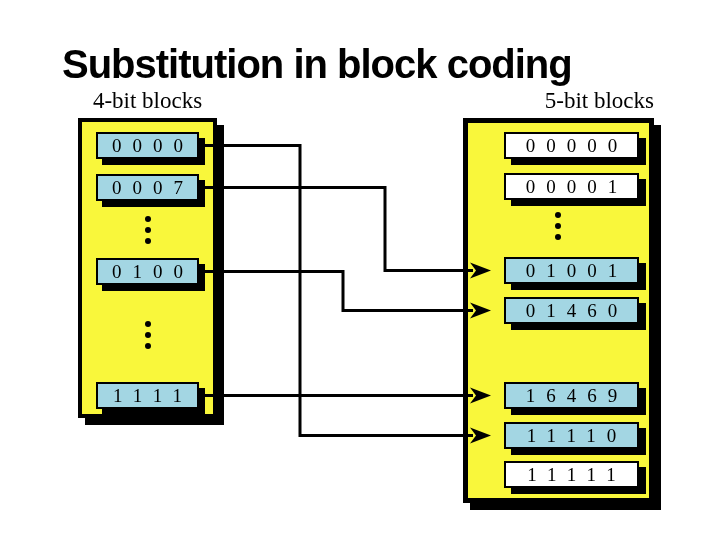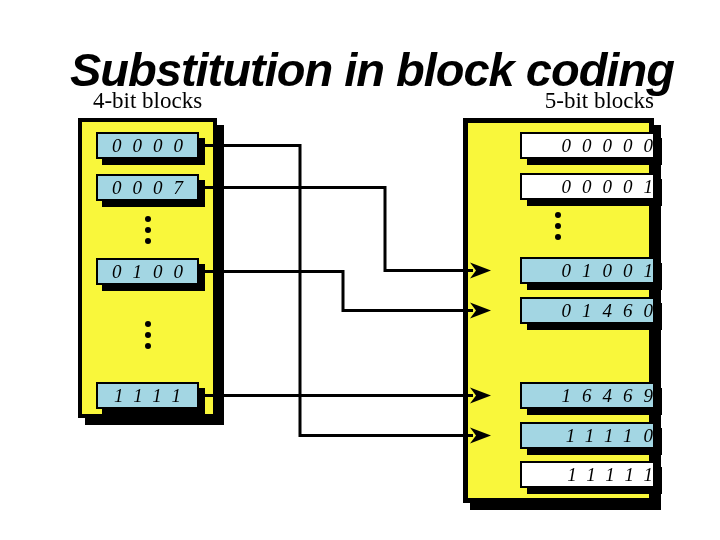--- a/index.html
+++ b/index.html
@@ -15,27 +15,25 @@
     position: relative;
     width: 720px; height: 540px;
     background: var(--background);
     overflow: hidden;
     font-family: "Liberation Sans", sans-serif;
   }
   .slide-title {
     position: absolute;
     left: 62px; top: 42px; width: 640px;
     font-family: "Liberation Sans", sans-serif;
-    font-size: 47px;
+    font-size: 40px;
     font-weight: bold;
-    font-style: italic;
     letter-spacing: -1px;
     color: #000;
     white-space: nowrap;
-    margin-left: 8px;
   }
   .panel-label {
     position: absolute;
     font-family: "Liberation Serif", serif;
     font-size: 23px;
     color: #000;
     text-align: center;
     white-space: nowrap;
     z-index: 3;
   }
@@ -66,24 +64,23 @@
     justify-content: center;
     z-index: 3;
     font-family: "Liberation Serif", serif;
     font-size: 19px;
     color: #000;
   }
   .code-block span {
     letter-spacing: 11px;
     margin-right: -11px;
     white-space: nowrap;
-    font-style: italic;
   }
   .code-block.lp { left: 96px;  width: 103px; background: var(--block-blue); }
-  .code-block.rp { left: 520px; width: 135px; box-shadow: 7px 6px 0 var(--line-black); justify-content: flex-end; }
+  .code-block.rp { left: 504px; width: 135px; box-shadow: 7px 6px 0 var(--line-black); }
   .code-block.blue  { background: var(--block-blue); }
   .code-block.white { background: var(--block-white); }
   .v-ellipsis {
     position: absolute;
     width: 6px;
     display: flex;
     flex-direction: column;
     gap: 5px;
     z-index: 3;
   }

